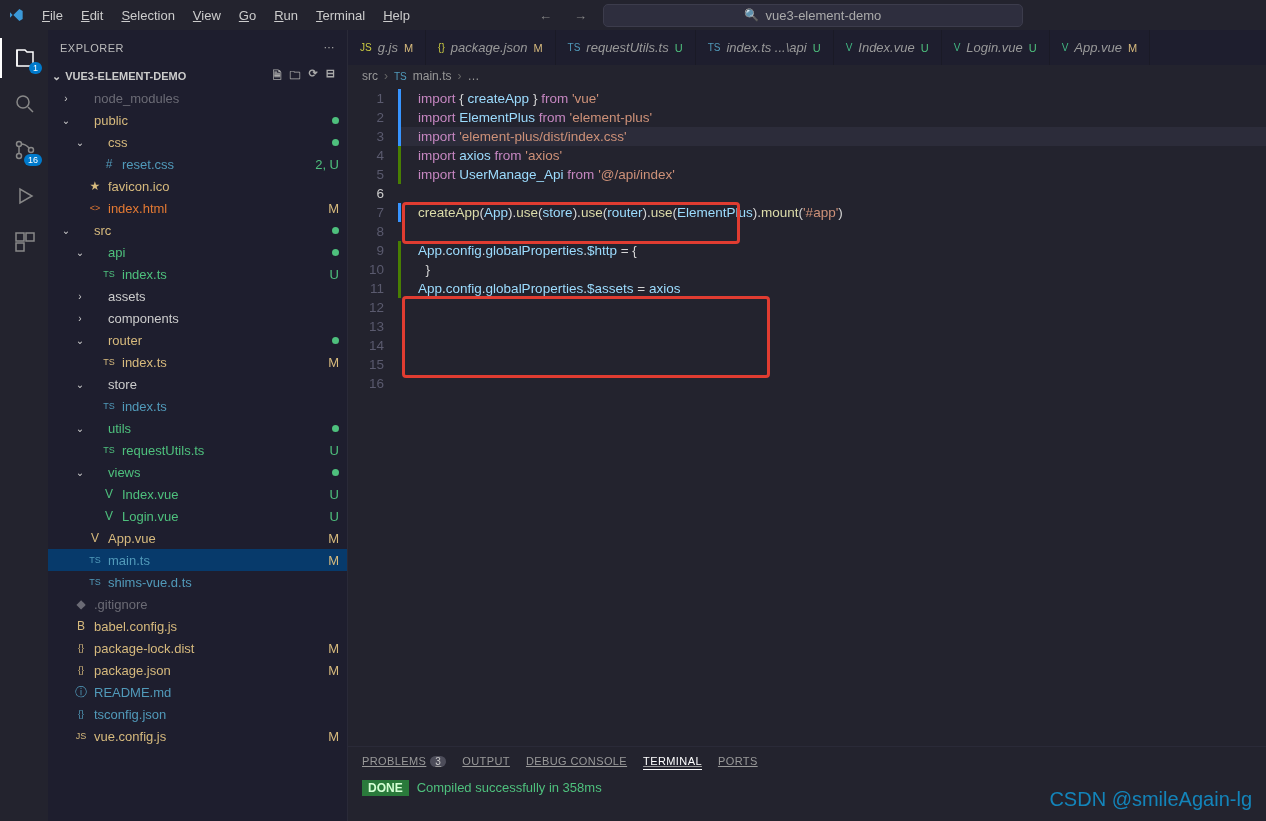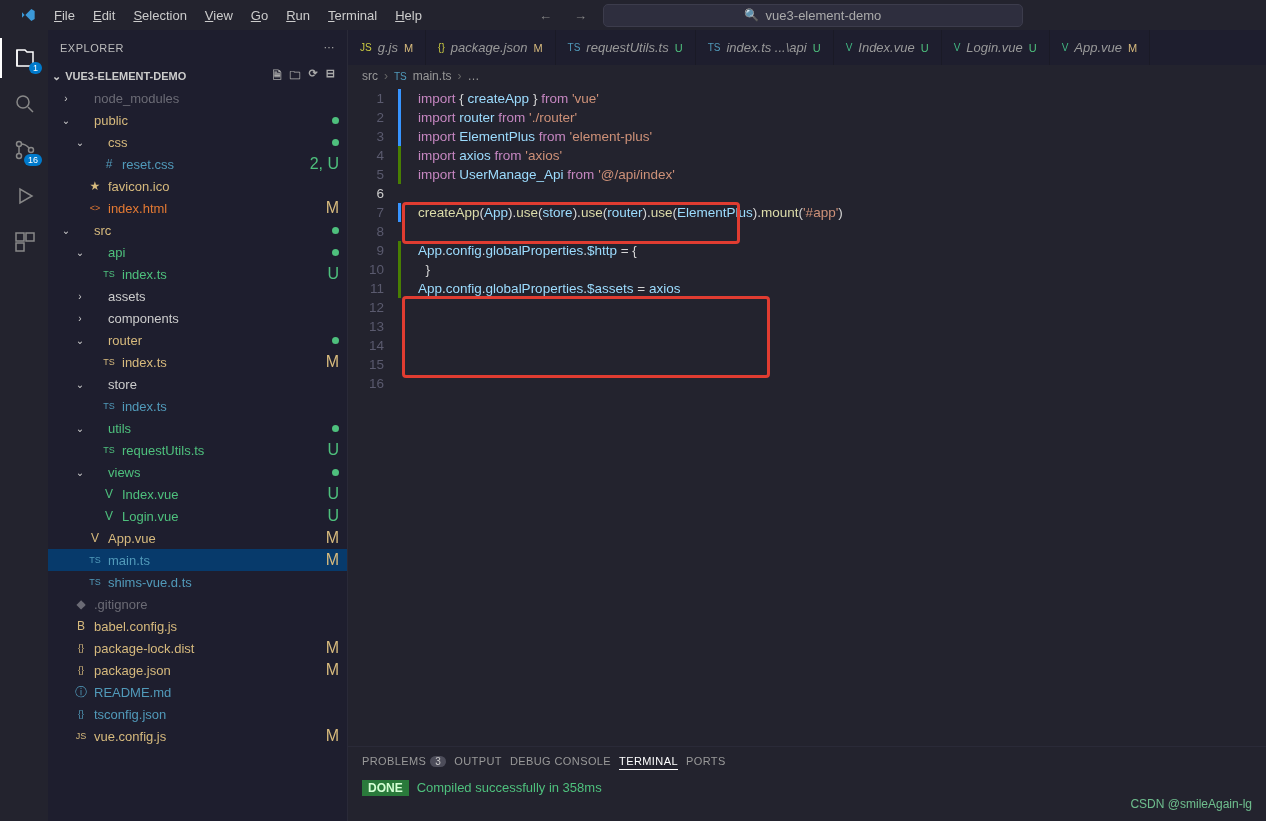--- a/index.html
+++ b/index.html
@@ -1,17 +1,17 @@
 <!DOCTYPE html>
 <html><head>
 <meta charset="utf-8">
 <style>
 * { margin:0; padding:0; box-sizing:border-box; font-family:"Segoe UI",sans-serif; }
 body { background:#1e1e2e; color:#cccccc; font-size:13px; width:1266px; height:821px; overflow:hidden; position:relative; }
-.titlebar { height:30px; background:#23232e; display:flex; align-items:center; padding:0 20px; }
+.titlebar { height:30px; background:#23232e; display:flex; align-items:center; padding:0 8px; }
 .titlebar .vscode-icon { width:16px; height:16px; margin-right:10px; }
 .menu { display:flex; gap:2px; }
 .menu-item { padding:4px 8px; cursor:pointer; color:#ccc; }
 .menu-item u { text-decoration:underline; }
 .nav-center { flex:1; display:flex; justify-content:center; align-items:center; gap:10px; }
 .nav-arrow { color:#888; cursor:pointer; padding:2px 6px; }
 .searchbox { background:#2e2e3e; border:1px solid #3c3c4c; border-radius:5px; padding:3px 10px; width:420px; display:flex; align-items:center; justify-content:center; gap:6px; color:#aaa; }
 .searchbox .search-glyph { font-size:12px; }
 .main { display:flex; height:calc(100% - 30px); }
 .activitybar { width:48px; background:#23232e; display:flex; flex-direction:column; align-items:center; padding-top:8px; gap:6px; }
@@ -22,21 +22,21 @@
 .sidebar-header { height:35px; display:flex; align-items:center; justify-content:space-between; padding:0 12px; color:#bbb; font-size:11px; letter-spacing:0.5px; }
 .sidebar-header .actions { display:flex; gap:8px; color:#aaa; }
 .section-header { height:22px; display:flex; align-items:center; padding:0 4px; font-weight:bold; font-size:11px; color:#ccc; gap:4px; }
 .section-header .sh-actions { margin-left:auto; display:flex; gap:8px; padding-right:8px; color:#aaa; }
 .tree { flex:1; overflow:auto; font-size:13px; }
 .tree-row { height:22px; display:flex; align-items:center; padding-right:8px; cursor:pointer; white-space:nowrap; }
 .tree-row.selected { background:#073a6b; }
 .tree-row .chev { width:12px; text-align:center; color:#ccc; font-size:10px; display:inline-block; }
 .tree-row .icon { width:18px; text-align:center; margin-right:4px; font-size:12px; }
 .tree-row .label { flex:1; overflow:hidden; text-overflow:ellipsis; }
-.tree-row .status { margin-left:auto; font-size:16px; display:flex; align-items:center; gap:6px; }
+.tree-row .status { margin-left:auto; font-size:13px; display:flex; align-items:center; gap:6px; }
 .dot-green { width:7px; height:7px; border-radius:50%; background:#4ec07d; display:inline-block; }
 .clr-gold { color:#d7ba7d; }
 .clr-green { color:#4ec07d; }
 .clr-blue { color:#519aba; }
 .clr-orange { color:#e37933; }
 .clr-yellow { color:#cbcb41; }
 .clr-md { color:#519aba; }
 .clr-vue { color:#41b883; }
 .clr-dim { color:#6b6b75; }
 .editor-area { flex:1; display:flex; flex-direction:column; background:#23232e; min-width:0; }
@@ -55,28 +55,28 @@
 .gut-bar { position:absolute; left:0; top:0; width:3px; height:100%; }
 .bar-blue { background:#3794ff; }
 .bar-green { background:#487e02; }
 .k-purple { color:#c586c0; }
 .k-string { color:#ce9178; }
 .k-var { color:#9cdcfe; }
 .k-fn { color:#dcdcaa; }
 .k-pun { color:#d4d4d4; }
 .hlbox { position:absolute; border:3px solid #e03c31; border-radius:4px; pointer-events:none; }
 .panel { height:75px; border-top:1px solid #2a2a38; background:#23232e; display:flex; flex-direction:column; }
-.panel-tabs { display:flex; gap:8px; padding:6px 14px; font-size:11px; color:#999; }
+.panel-tabs { display:flex; gap:16px; padding:6px 14px; font-size:11px; color:#999;text-decoration:underline; }
 .panel-tab { cursor:pointer; padding:2px 0; letter-spacing:0.4px; }
 .panel-tab.active { color:#fff; border-bottom:1px solid #fff; }
 .panel-tab .pbadge { background:#4d4d5a; color:#ccc; border-radius:8px; padding:0 5px; font-size:10px; margin-left:4px; }
 .panel-body { padding:4px 14px; font-family:Consolas,monospace; font-size:13px; display:flex; gap:8px; }
 .done-badge { background:#2a7a3b; color:#d4ffd4; padding:1px 6px; font-weight:bold; font-size:12px; }
 .compiled { color:#4ec07d; }
-.watermark { position:absolute; right:14px; bottom:10px; color:#86efac; font-size:12px; opacity:0.75; font-family:sans-serif; pointer-events:none; }
+.watermark { position:absolute; right:14px; bottom:10px; color:#0ea5e9; font-size:20px; opacity:0.75; font-family:sans-serif; pointer-events:none; }
 </style>
 </head>
 <body>
 
 <div class="titlebar">
   <svg class="vscode-icon" viewBox="0 0 24 24">
       <path fill="#3b99d8" d="M17 3l5 3v12l-5 3-9-9 9-9zM3 8l4 4-4 4V8z"></path>
     </svg>
   <div class="menu" id="menu">
       <div class="menu-item"><u>F</u>ile</div>
@@ -410,22 +410,22 @@
           <div class="ln">10</div>
           <div class="ln">11</div>
           <div class="ln">12</div>
           <div class="ln">13</div>
           <div class="ln">14</div>
           <div class="ln">15</div>
           <div class="ln">16</div>
         </div>
       <div class="codecol" id="codecol">
         <div class="codeline"><span class="gut-bar bar-blue"></span><span class="k-purple">import</span> <span class="k-pun">{</span> <span class="k-var">createApp</span> <span class="k-pun">}</span> <span class="k-purple">from</span> <span class="k-string">'vue'</span></div>
-          <div class="codeline"><span class="gut-bar bar-blue"></span><span class="k-purple">import</span> <span class="k-var">router</span> <span class="k-purple">from</span> <span class="k-string">'./router'</span></div>
           <div class="codeline"><span class="gut-bar bar-blue"></span><span class="k-purple">import</span> <span class="k-var">ElementPlus</span> <span class="k-purple">from</span> <span class="k-string">'element-plus'</span></div>
+          <div class="codeline cur-line"><span class="gut-bar bar-blue"></span><span class="k-purple">import</span> <span class="k-string">'element-plus/dist/index.css'</span></div>
           <div class="codeline"><span class="gut-bar bar-green"></span><span class="k-purple">import</span> <span class="k-var">axios</span> <span class="k-purple">from</span> <span class="k-string">'axios'</span></div>
           <div class="codeline"><span class="gut-bar bar-green"></span><span class="k-purple">import</span> <span class="k-var">UserManage_Api</span> <span class="k-purple">from</span> <span class="k-string">'@/api/index'</span></div>
           <div class="codeline"></div>
           <div class="codeline"><span class="gut-bar bar-blue"></span><span class="k-fn">createApp</span><span class="k-pun">(</span><span class="k-var">App</span><span class="k-pun">).</span><span class="k-fn">use</span><span class="k-pun">(</span><span class="k-var">store</span><span class="k-pun">).</span><span class="k-fn">use</span><span class="k-pun">(</span><span class="k-var">router</span><span class="k-pun">).</span><span class="k-fn">use</span><span class="k-pun">(</span><span class="k-var">ElementPlus</span><span class="k-pun">).</span><span class="k-fn">mount</span><span class="k-pun">(</span><span class="k-string">'#app'</span><span class="k-pun">)</span></div>
           <div class="codeline"></div>
           <div class="codeline"><span class="gut-bar bar-green"></span><span class="k-var">App</span><span class="k-pun">.</span><span class="k-var">config</span><span class="k-pun">.</span><span class="k-var">globalProperties</span><span class="k-pun">.</span><span class="k-var">$http</span> <span class="k-pun">= {</span></div>
           <div class="codeline"><span class="gut-bar bar-green"></span>  <span class="k-pun">}</span></div>
           <div class="codeline"><span class="gut-bar bar-green"></span><span class="k-var">App</span><span class="k-pun">.</span><span class="k-var">config</span><span class="k-pun">.</span><span class="k-var">globalProperties</span><span class="k-pun">.</span><span class="k-var">$assets</span> <span class="k-pun">=</span> <span class="k-var">axios</span></div>
           <div class="codeline"></div>
           <div class="hlbox" style="top:113px; left:4px; width:338px; height:42px;"></div>

